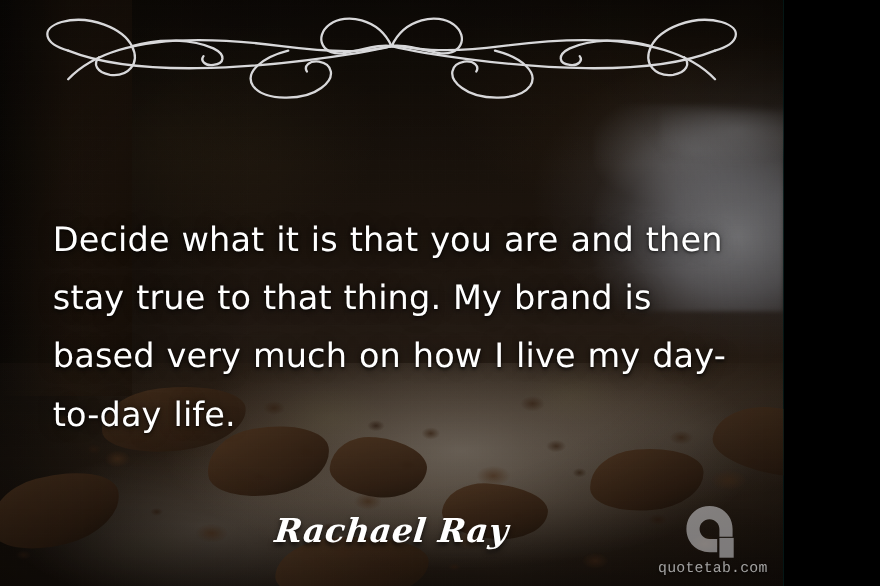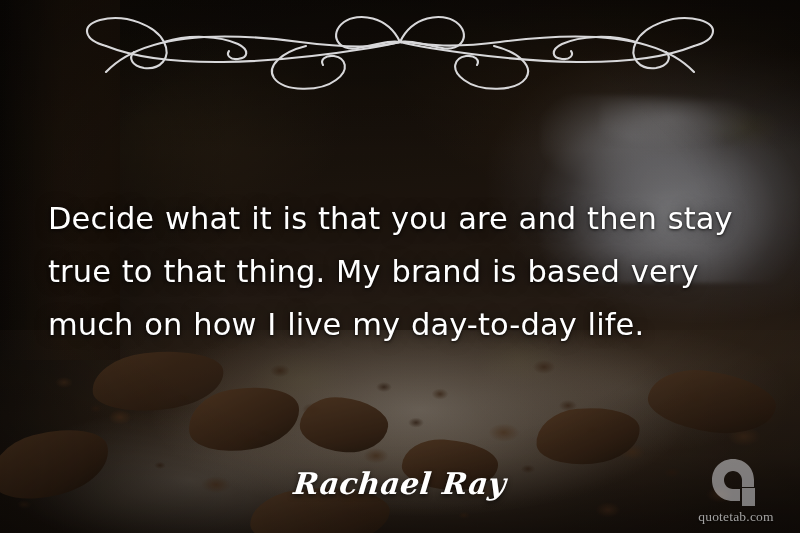--- a/index.html
+++ b/index.html
@@ -6,21 +6,21 @@
     margin: 0;
     padding: 0;
     background: #000;
   }
   body {
     font-family: "Liberation Sans", sans-serif;
   }
 
   #quote-card {
     position: relative;
-    width: 800px;
+    width: 712px;
     height: 533px;
     overflow: hidden;
     background: #0f766e;
   }
 
   
   .bg-layer {
     position: absolute;
     inset: 0;
     pointer-events: none;
@@ -213,21 +213,21 @@
   }
   #watermark .mark {
     display: block;
     margin: 0 auto 2px auto;
     width: 52px;
     height: 50px;
   }
   #watermark .mark svg { display: block; width: 100%; height: 100%; }
   #watermark .wm-text {
     display: block;
-    font-family: Liberation Serif, serif;
+    font-family: Liberation Mono, monospace;
     font-size: 13.5px;
     letter-spacing: 0.2px;
     color: rgba(215,215,215,0.80);
     text-shadow: 0 1px 2px rgba(0,0,0,0.7);
   }
 </style>
 </head>
 <body>
 
 <div id="quote-card">

